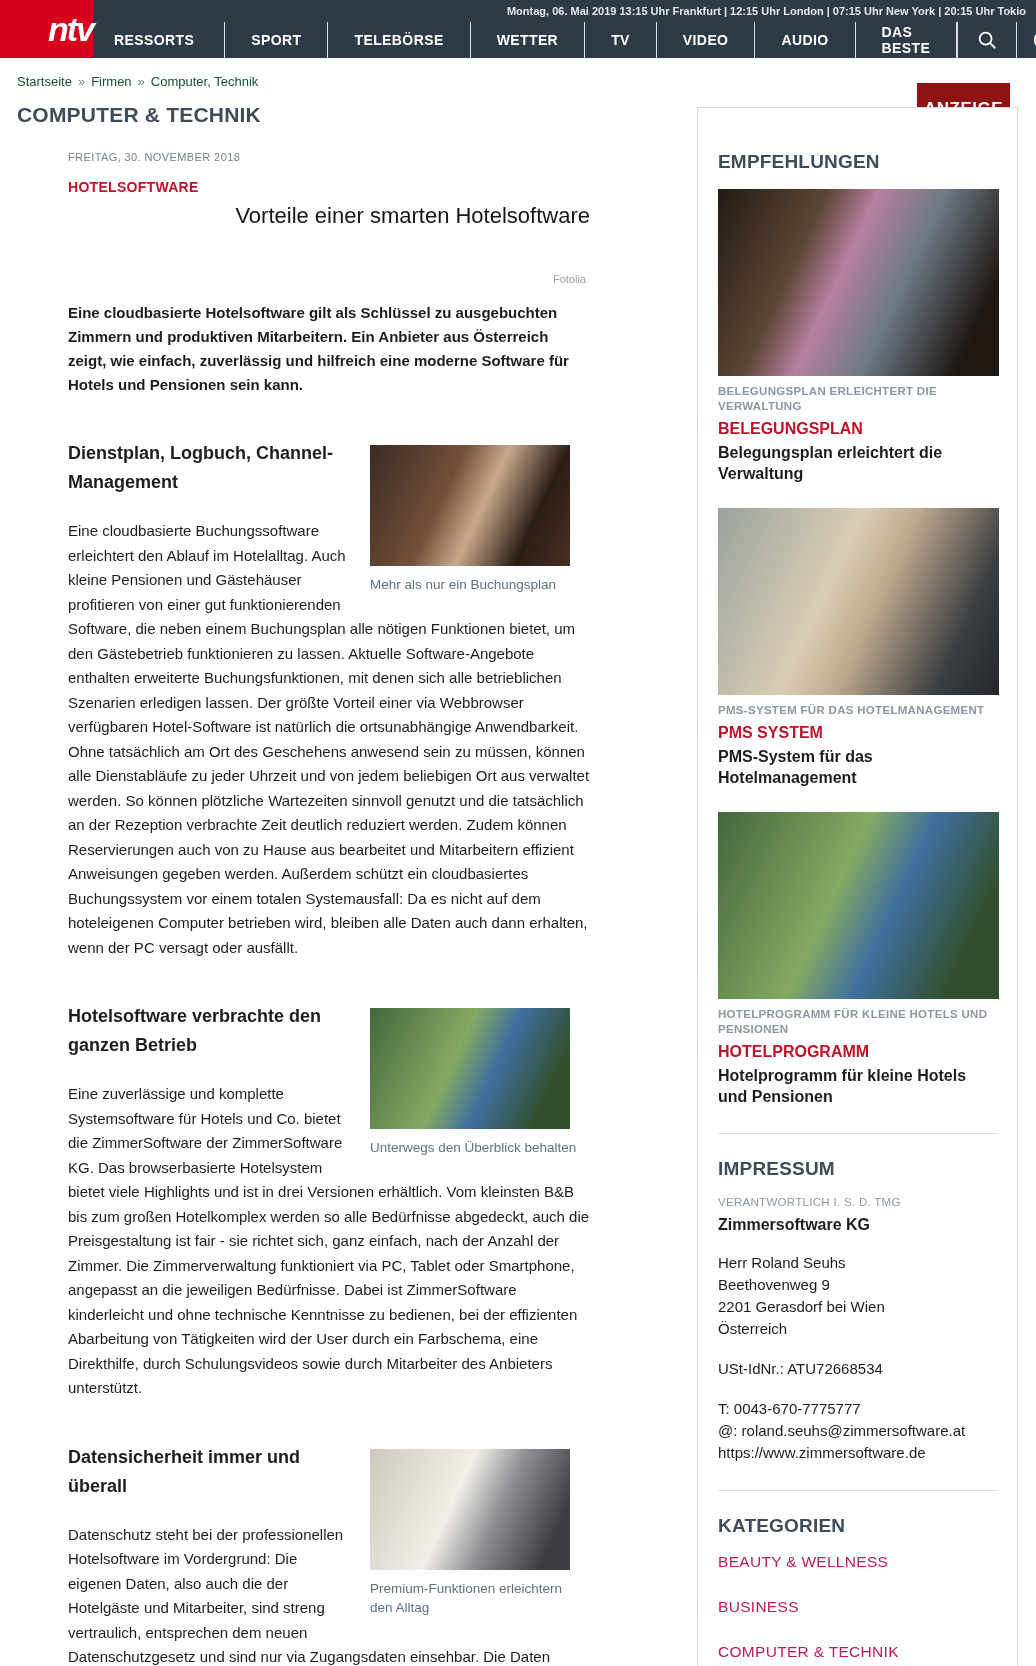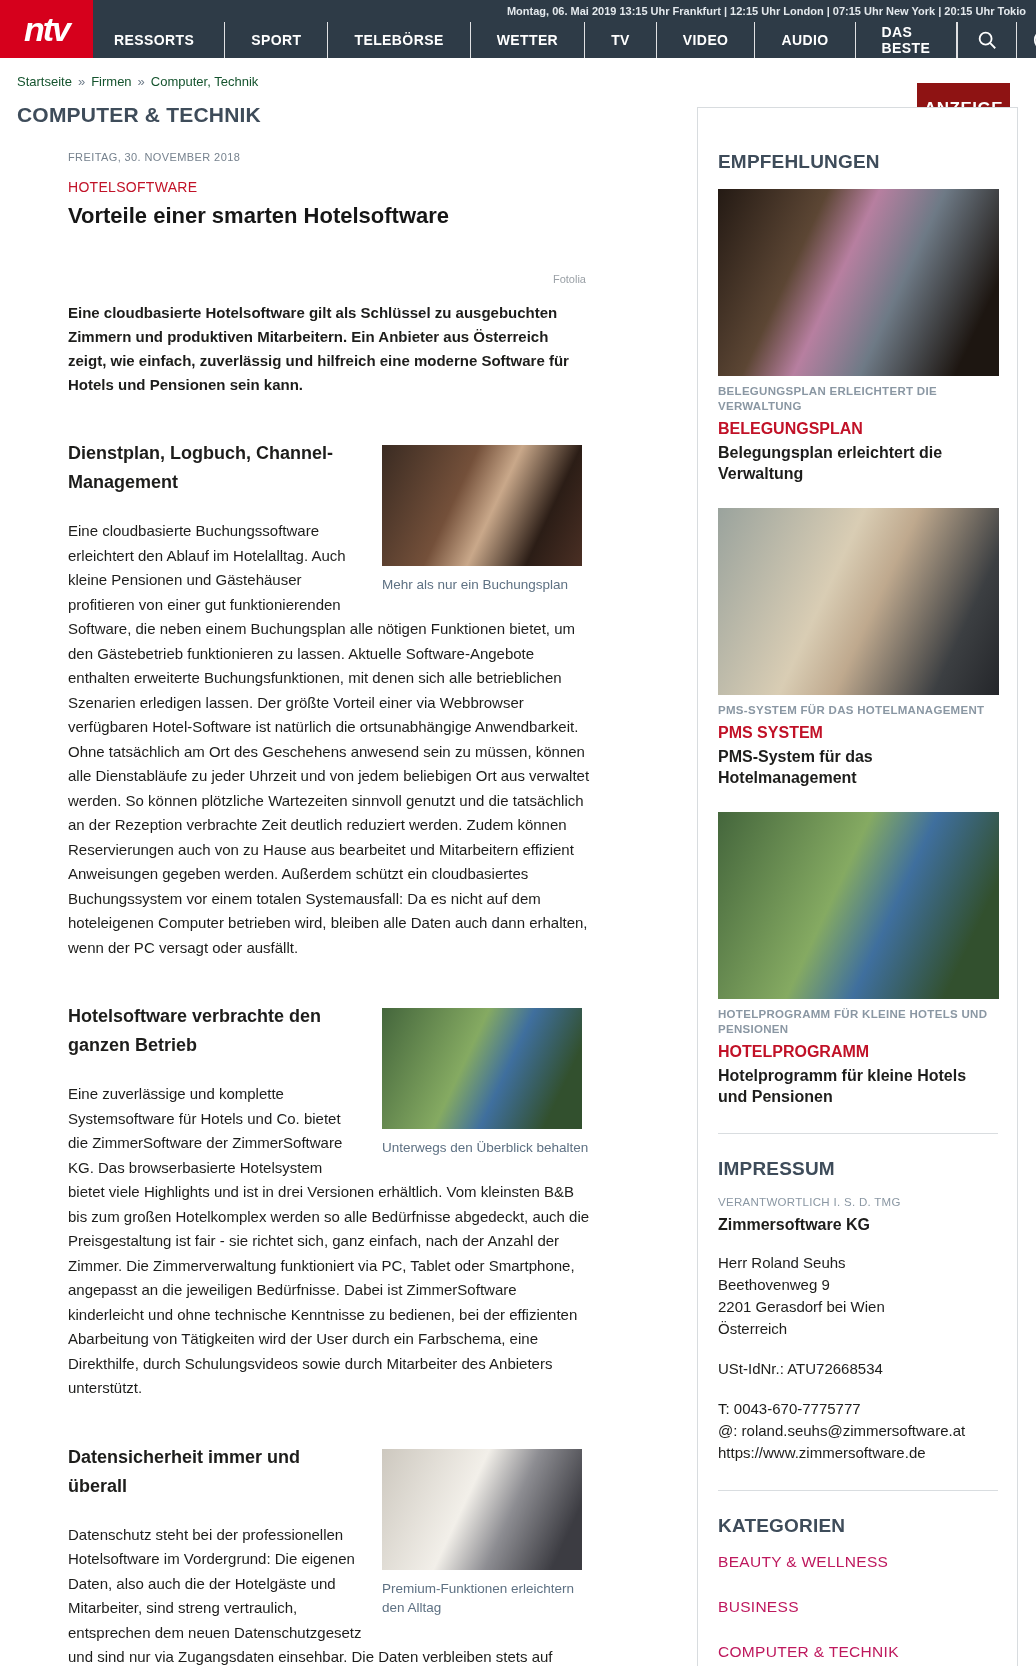--- a/index.html
+++ b/index.html
@@ -3,21 +3,21 @@
 <meta charset="utf-8">
 <style>
   * { margin:0; padding:0; box-sizing:border-box; }
   html,body { background:#fff; }
   body { font-family:"Liberation Sans", sans-serif; }
   .page { position:relative; width:1036px; height:1666px; overflow:hidden; background:#fff; }
 
   
   .header { position:relative; width:100%; height:58px; background:#2e3b47; }
   .logo { position:absolute; left:0; top:0; width:93px; height:58px; background:#d6001c;
-          display:flex; align-items:center; justify-content:center; }
+          display:flex; align-items:center; justify-content:flex-end; }
   .logo span { color:#fff; font-size:34px; font-weight:bold; font-style:italic; letter-spacing:-2px; }
   .header-right { position:absolute; left:93px; right:0; top:0; bottom:0; display:flex; flex-direction:column; }
   .datetime-row { height:22px; display:flex; justify-content:flex-end; align-items:center; padding-right:10px; }
   .datetime-row span { color:#e4e9ed; font-size:11px; font-weight:bold; }
   .nav-row { flex:1; display:flex; align-items:stretch; padding-left:21px; }
   .nav-item { display:flex; align-items:center; padding:0 26px; color:#fff; font-size:14px; font-weight:bold;
               letter-spacing:.4px; text-decoration:none; border-right:1px solid rgba(255,255,255,.85); cursor:pointer; }
   .nav-item:first-child { padding-left:0; padding-right:30px; }
   .nav-spacer { flex:1; border-right:1px solid rgba(255,255,255,.85); }
   .nav-iconbtn { display:flex; align-items:center; padding:0 18px; border-right:1px solid rgba(255,255,255,.85); cursor:pointer; }
@@ -29,28 +29,28 @@
   .breadcrumb a { color:#14532d; text-decoration:none; cursor:pointer; }
   .crumb-sep { margin:0 6px; }
   .anzeige-badge { position:absolute; right:26px; top:83px; background:#8e1313; color:#fff;
                    font-size:17px; font-weight:bold; padding:16px 7px; letter-spacing:.5px; }
 
   .page-title { margin:14px 0 0 17px; font-size:21px; font-weight:bold; color:#3e4c5a; letter-spacing:.2px; }
 
   
   .article { width:522px; margin:24px 0 0 68px; }
   .article-date { font-size:11px; color:#76828e; letter-spacing:.4px; margin-bottom:16px; }
-  .article-kicker { font-size:14px; font-weight:normal; color:#c11127; letter-spacing:.3px; margin-bottom:8px; }
-  .article-title { font-size:22px; font-weight:bold; color:#161616; margin-bottom:4px; }
+  .article-kicker { font-size:14px; font-weight:bold; color:#c11127; letter-spacing:.3px; margin-bottom:8px; }
+  .article-title { font-size:22px; font-weight:normal; color:#161616; margin-bottom:4px;text-align:right; }
   .hero-space { height:40px; }
   .photo-credit { text-align:right; font-size:11px; color:#9aa0a6; padding-right:4px; margin-bottom:16px; }
   .intro { font-size:15px; font-weight:bold; color:#1d1d1b; line-height:24px; margin-bottom:10px; }
   .section { margin-top:42px; }
   .section::after { content:""; display:block; clear:both; }
-  .figure { float:right; width:208px; margin:6px 0 10px 20px; }
+  .figure { float:right; width:208px; margin:6px 12px 10px 20px; }
   .figure-img { width:200px; height:121px; }
   .img-reception { background:linear-gradient(115deg,#3a2b22 0%,#74503a 38%,#c9a88a 55%,#2b1d16 78%,#4a2f24 100%); }
   .img-park     { background:linear-gradient(115deg,#44663c 0%,#85aa62 42%,#3f6f9e 60%,#32502e 85%); }
   .img-room     { background:linear-gradient(115deg,#cdc8bf 0%,#f2efe9 42%,#8d8d92 62%,#3c3c42 88%); }
   .img-lobby    { background:linear-gradient(115deg,#241a14 0%,#5c4634 30%,#b77fa0 44%,#6e7a86 62%,#1d1611 88%); }
   .img-car      { background:linear-gradient(115deg,#9aa39d 0%,#d9cdb4 40%,#bfa98e 55%,#3c3f42 82%,#24262a 100%); }
   .figure-caption { margin-top:9px; font-size:13.5px; color:#5e7183; line-height:19px; }
   .section-heading { font-size:18px; font-weight:bold; color:#1d1d1b; line-height:29px; width:300px; margin-bottom:22px; }
   .body-text { font-size:15px; color:#1d1d1b; line-height:24.5px; }
 

